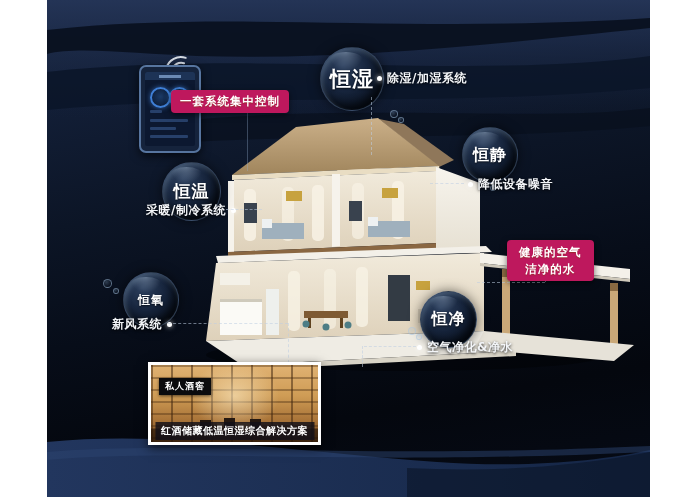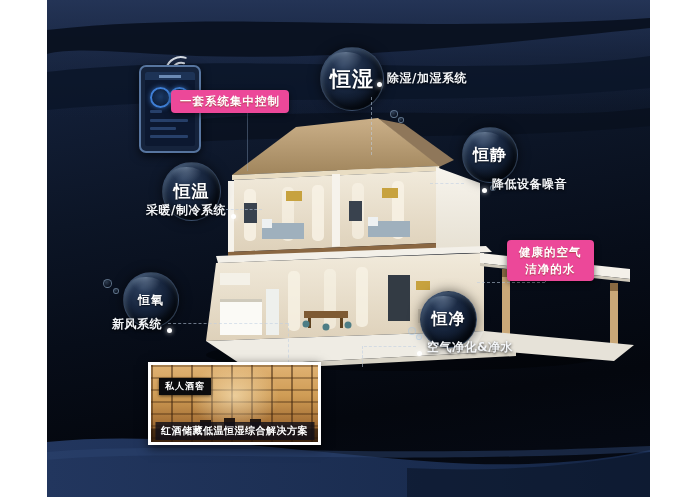--- a/index.html
+++ b/index.html
@@ -15,28 +15,28 @@
           color:#fff;font-weight:700;letter-spacing:1px;
           background:radial-gradient(circle at 35% 28%,#2c3f5d 0%,#17253d 42%,#0a1322 74%,#060c16 100%);
           border:1px solid rgba(140,170,205,.28);
           box-shadow:inset 2px 3px 5px rgba(170,200,230,.28),inset -4px -5px 9px rgba(0,0,0,.65),0 0 12px rgba(0,0,0,.55);
           text-shadow:0 1px 2px rgba(0,0,0,.7);}
   .bubble::before{content:"";position:absolute;left:12%;top:7%;width:58%;height:30%;border-radius:50%;
           background:radial-gradient(ellipse at 50% 0%,rgba(210,230,250,.30),rgba(210,230,250,0) 70%);}
   .decor-bubble{position:absolute;border-radius:50%;border:1px solid rgba(165,195,225,.5);
           background:radial-gradient(circle at 35% 30%,rgba(160,195,230,.25),rgba(0,0,0,0) 70%);}
   
-  .note{position:absolute;display:flex;align-items:flex-end;gap:5px;color:#f3f5f8;font-size:12px;font-weight:700;
+  .note{position:absolute;display:flex;align-items:center;gap:5px;color:#f3f5f8;font-size:12px;font-weight:700;
         letter-spacing:.5px;white-space:nowrap;text-shadow:0 1px 3px rgba(0,0,0,.85);}
   .dot{width:5px;height:5px;border-radius:50%;background:#fff;box-shadow:0 0 5px rgba(255,255,255,.85);flex:none;}
   .dash-h{position:absolute;height:0;border-top:1px dashed rgba(190,205,225,.55);}
   .dash-v{position:absolute;width:0;border-left:1px dashed rgba(190,205,225,.55);}
   .thin-v{position:absolute;width:0;border-left:1px solid rgba(150,175,205,.35);}
   
-  .obadge{position:absolute;background:#ec4899;color:#fff;font-weight:700;border-radius:4px;
+  .obadge{position:absolute;background:#be185d;color:#fff;font-weight:700;border-radius:4px;
           padding:4px 9px;font-size:11.5px;letter-spacing:1px;white-space:nowrap;
           box-shadow:0 2px 6px rgba(0,0,0,.55);text-shadow:0 1px 1px rgba(120,60,0,.5);}
   .obadge.two-line{text-align:center;line-height:1.45;padding:4px 12px;}
   
   #phone{position:absolute;left:139px;top:65px;width:58px;height:84px;background:#15233c;
          border:2px solid #57759f;border-radius:7px;box-shadow:0 3px 10px rgba(0,0,0,.65);}
   #phone-screen{position:absolute;left:4px;top:5px;right:4px;bottom:5px;background:#0c1830;border-radius:2px;overflow:hidden;}
   .ph-topbar{position:absolute;left:0;top:0;right:0;height:8px;background:#1d3356;}
   .ph-topbar::after{content:"";position:absolute;left:28%;top:2.5px;width:44%;height:3px;background:#7fa0cc;opacity:.8;}
   .ph-dial{position:absolute;top:15px;width:17px;height:17px;border-radius:50%;border:2px solid #3f7fd6;
@@ -227,21 +227,21 @@
   <div class="decor-bubble" style="left:103px;top:279px;width:7px;height:7px;"></div>
   <div class="decor-bubble" style="left:113px;top:288px;width:4px;height:4px;"></div>
   <div class="decor-bubble" style="left:408px;top:327px;width:6px;height:6px;"></div>
   <div class="decor-bubble" style="left:416px;top:334px;width:3.5px;height:3.5px;"></div>
   <div class="decor-bubble" style="left:490px;top:185px;width:4px;height:4px;"></div>
 
   <div class="note" style="left:377px;top:70px;">
     <span class="dot"></span>
     <span>除湿/加湿系统</span>
   </div>
-  <div class="note" style="left:482px;top:176px;">
+  <div class="note" style="left:468px;top:176px;">
     <span class="dot"></span>
     <span>降低设备噪音</span>
   </div>
   <div class="note" style="left:146px;top:202px;">
     <span>采暖/制冷系统</span>
     <span class="dot"></span>
   </div>
   <div class="note" style="left:112px;top:316px;">
     <span>新风系统</span>
     <span class="dot"></span>

